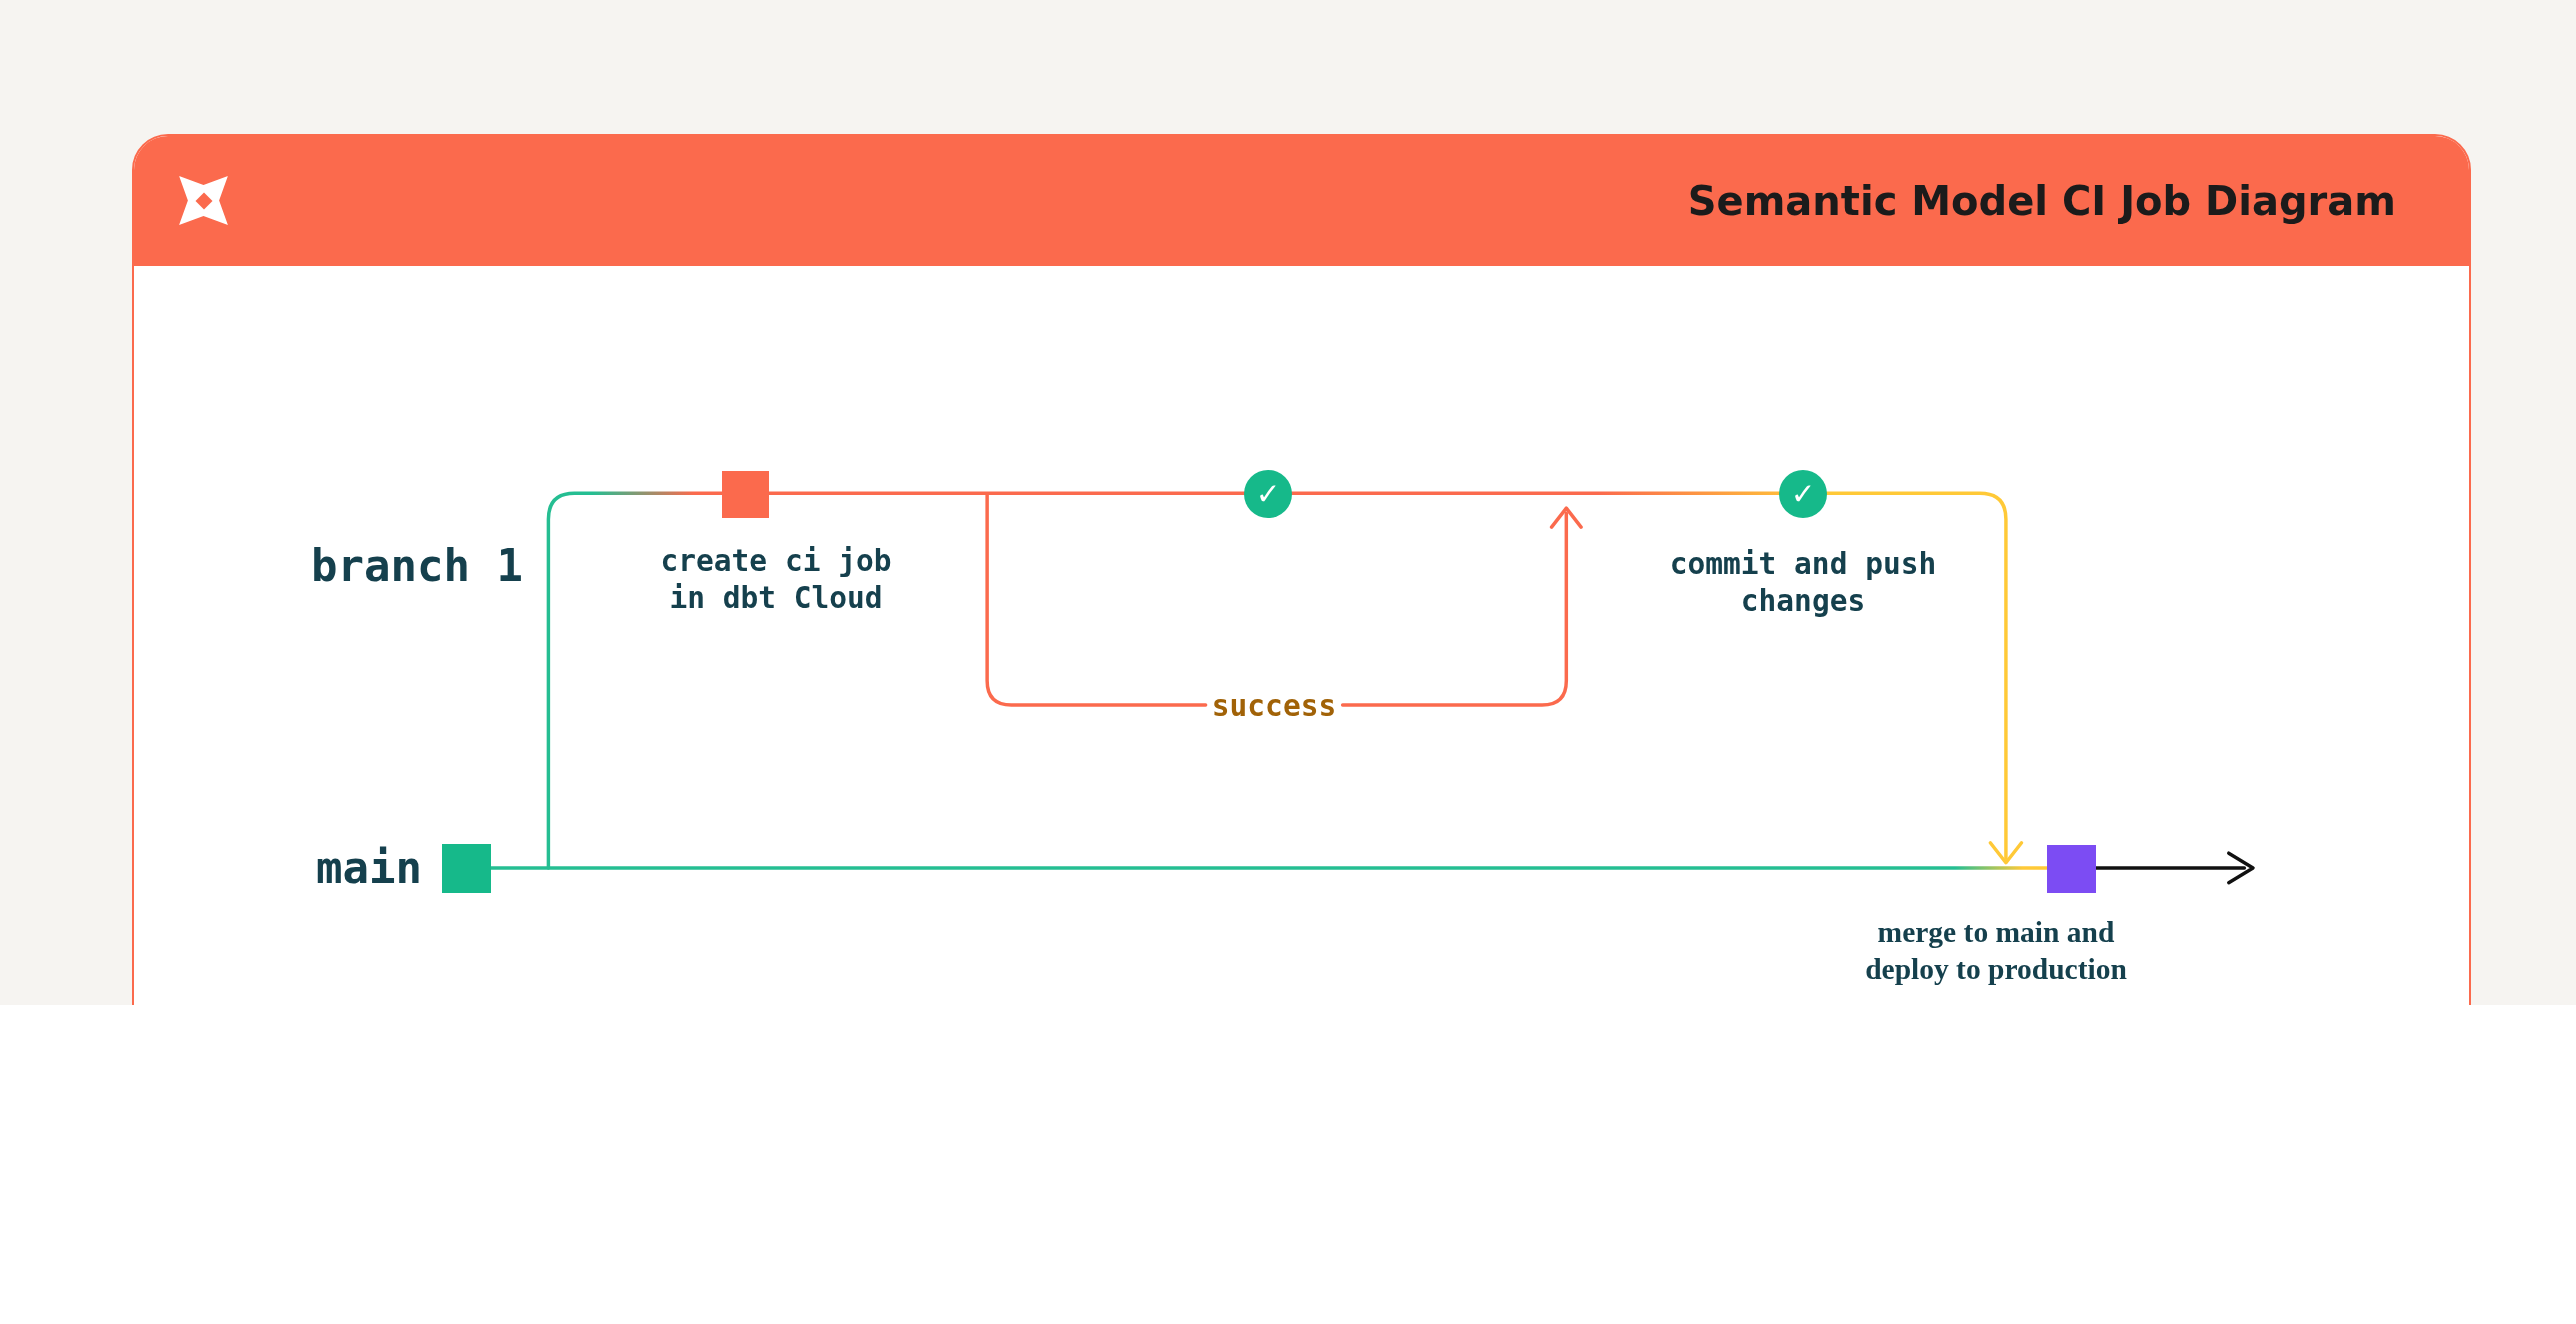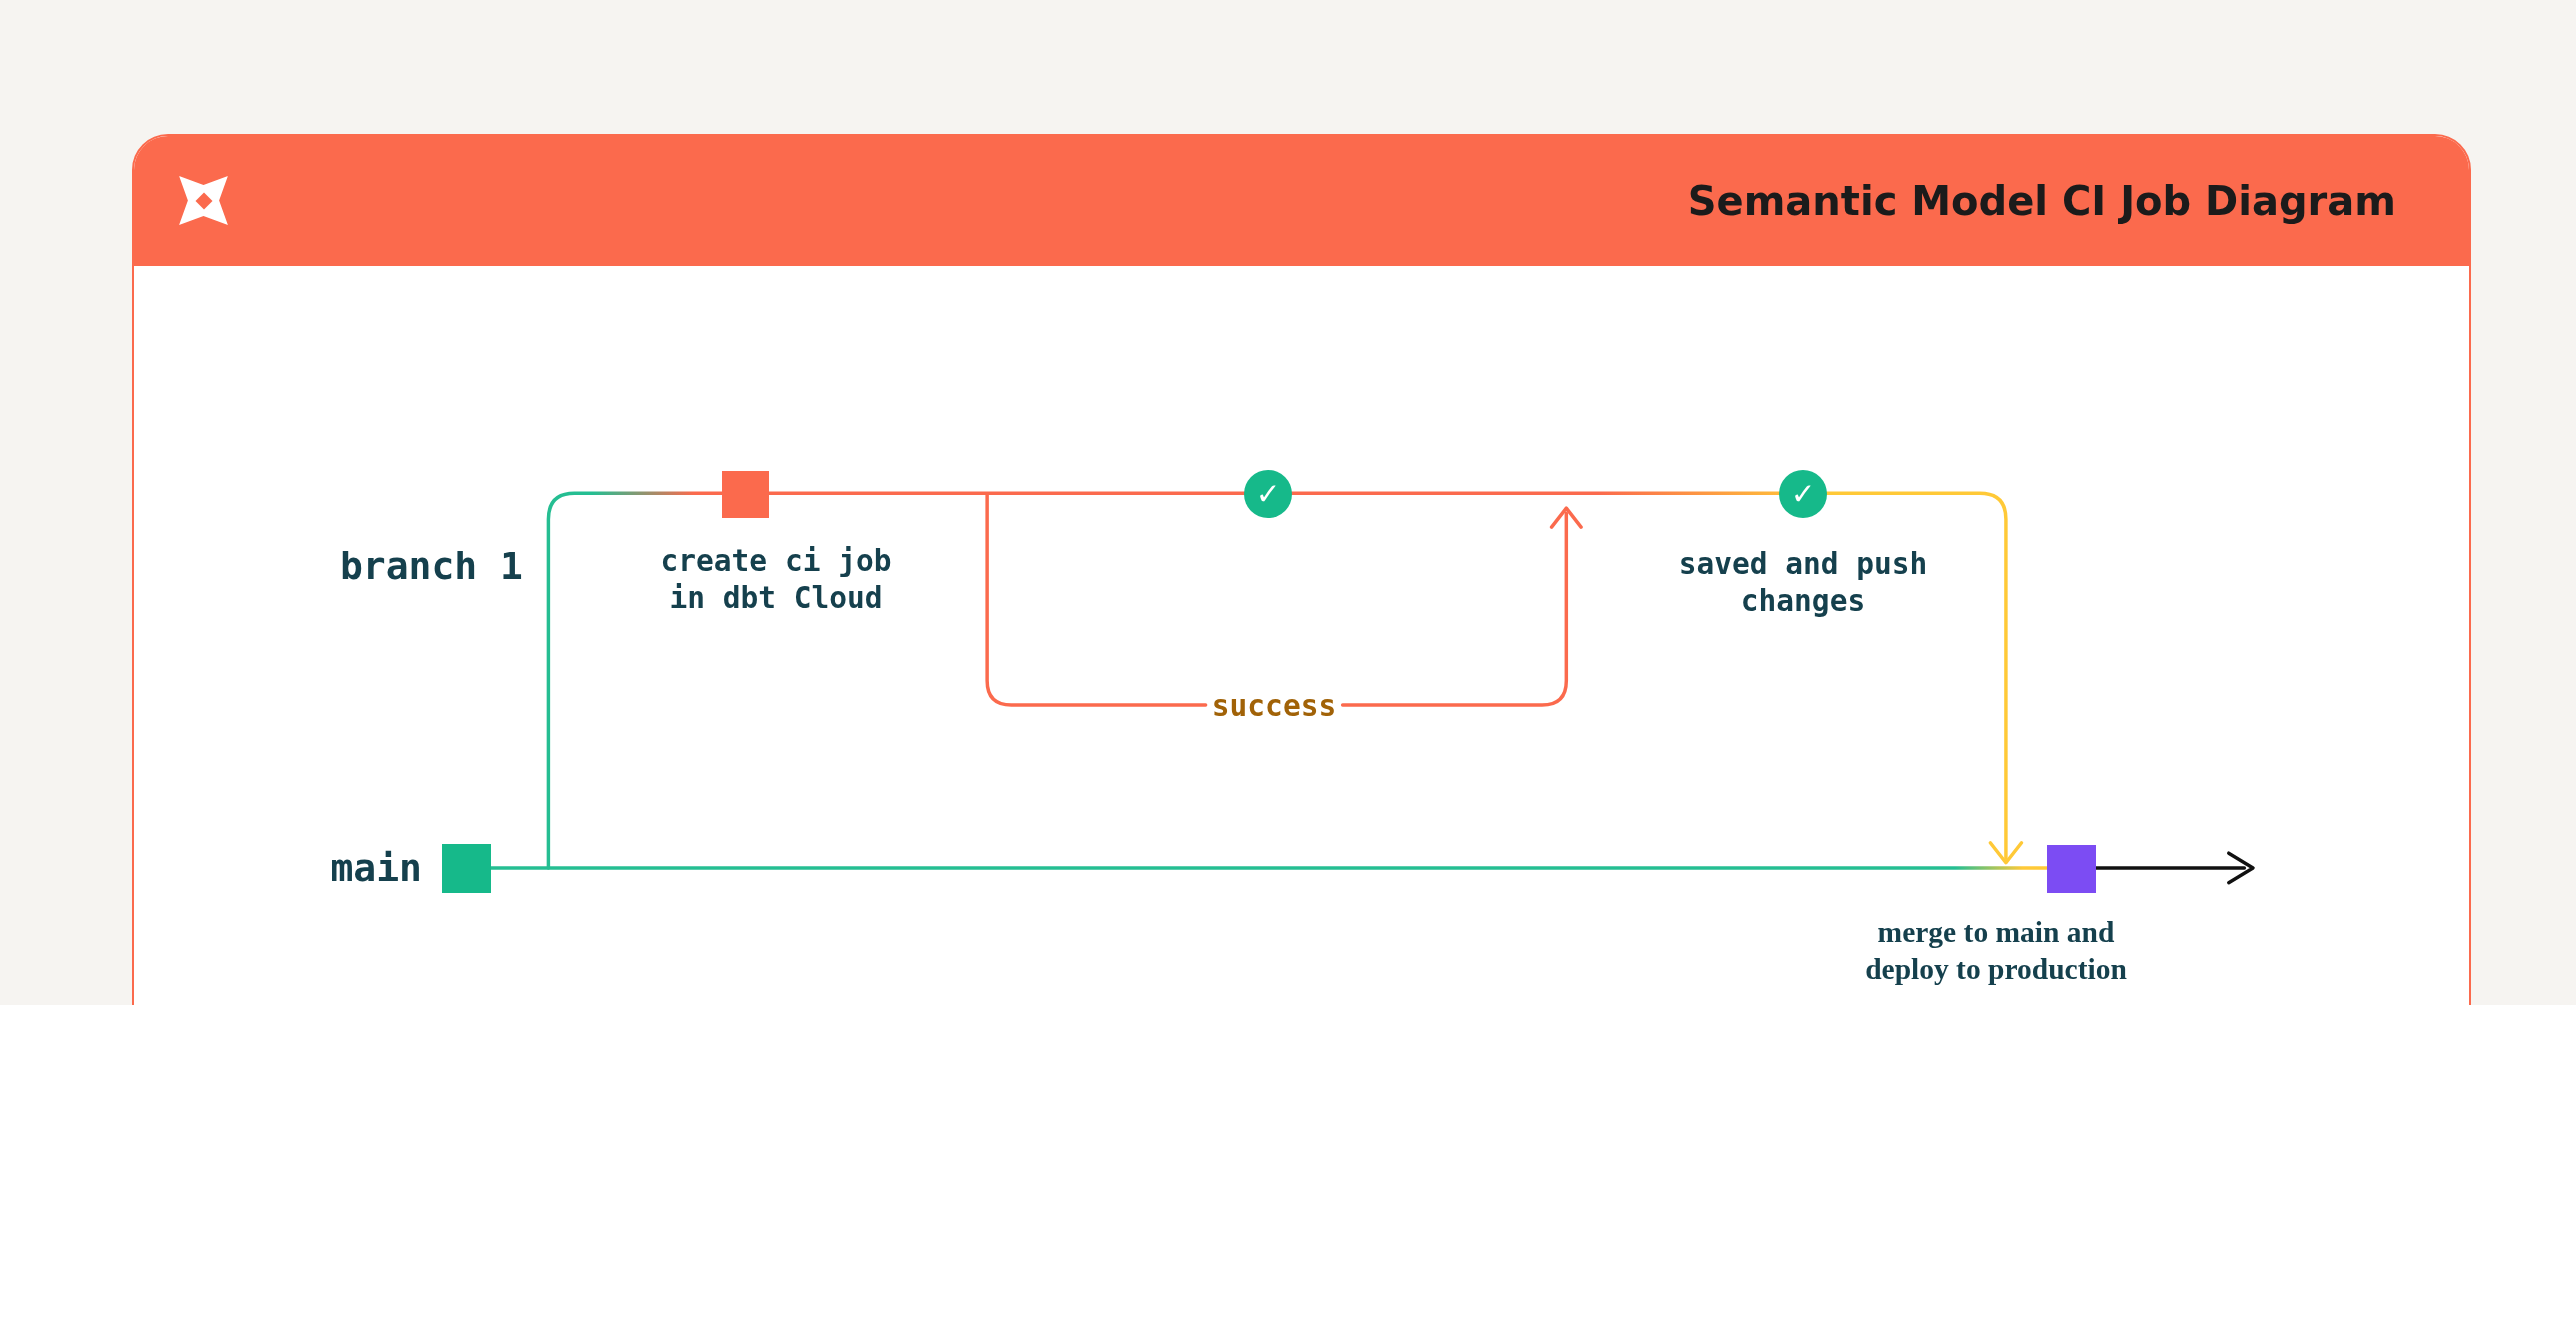--- a/index.html
+++ b/index.html
@@ -43,21 +43,21 @@
   .check-circle {
     position:absolute; width:48px; height:48px; border-radius:50%;
     background:#16B98A; color:#ffffff;
     display:flex; align-items:center; justify-content:center;
     font-size:29.5px; font-weight:700; font-family:"DejaVu Sans", sans-serif;
   }
   .check-circle-1 { left:1244px; top:470px; }
   .check-circle-2 { left:1779px; top:470px; }
   
   .mono { font-family:"DejaVu Sans Mono", monospace; font-weight:700; color:#15404D; }
-  .branch-label { position:absolute; font-size:38px; line-height:50px; text-align:right; }
+  .branch-label { position:absolute; font-size:44px; line-height:50px; text-align:right; }
   .branch-label-1 { left:243px; top:541px; width:280px; }
   .branch-label-main { left:244px; top:843px; width:178px; }
   .step-label {
     position:absolute; transform:translateX(-50%);
     font-size:29.5px; line-height:37px; text-align:center; white-space:pre-line;
   }
   .step-create { left:748px;  top:543px;margin-left:28px; }
   .step-build  { left:1273px; top:546px; }
   .step-commit { left:1803px; top:546px; }
   .step-merge  { left:1996px; top:914px;font-family:Liberation Serif, serif; }
@@ -121,21 +121,21 @@
   <div class="check-circle check-circle-2">
     <span>✓</span>
   </div>
   <div class="sq node-square-purple"></div>
 
   <div class="mono branch-label branch-label-1">branch 1</div>
   <div class="mono branch-label branch-label-main">main</div>
 
   <div class="mono step-label step-create">create ci job
 in dbt Cloud</div>
-  <div class="mono step-label step-commit">saved and push
+  <div class="mono step-label step-commit">commit and push
 changes</div>
   <div class="mono step-label step-merge">merge to main and
 deploy to production</div>
 
   <div class="mono success-label">success</div>
 
 </div>
 
 
 </body></html>

